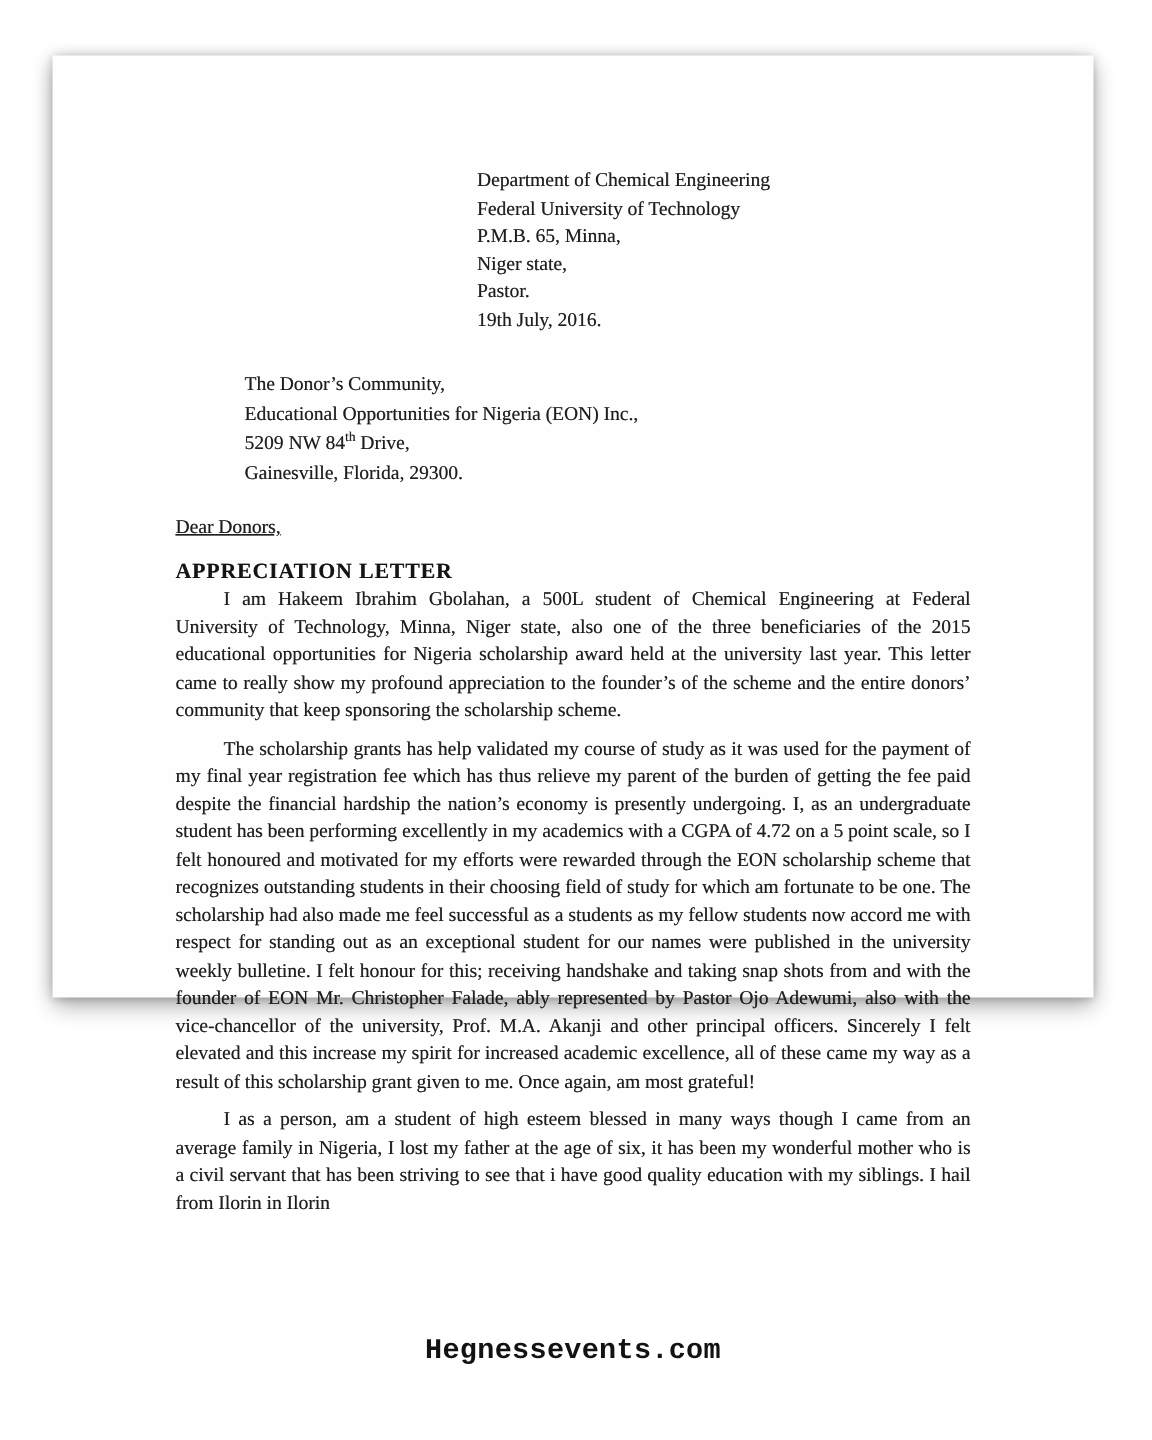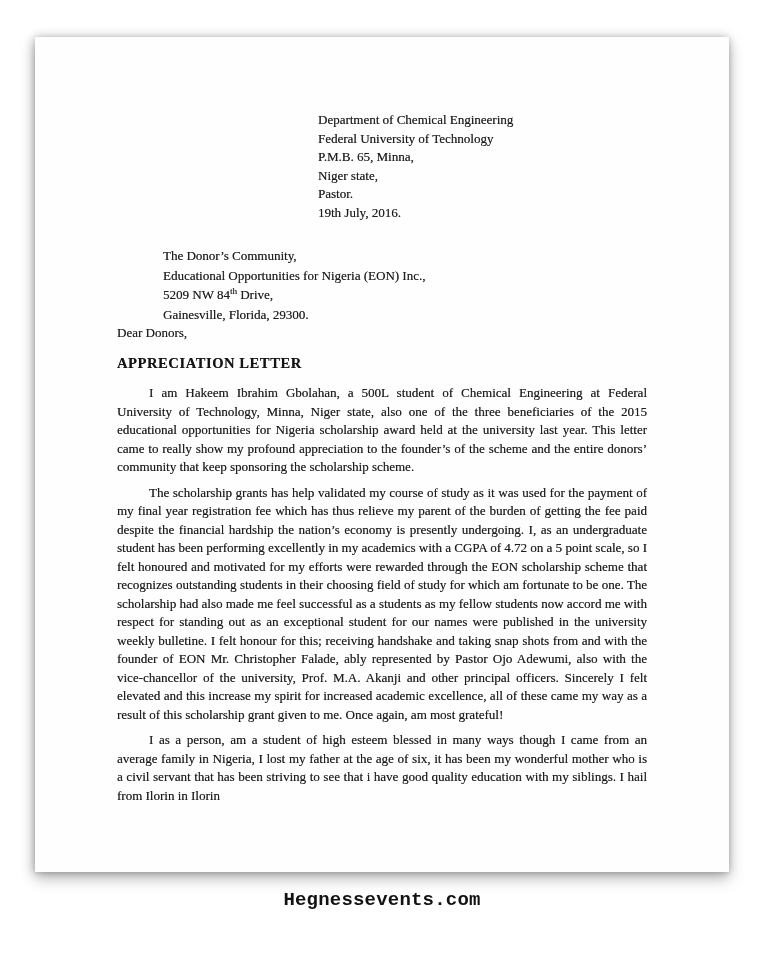--- a/index.html
+++ b/index.html
@@ -12,21 +12,21 @@
     width: 768px;
     height: 960px;
     background: #ffffff;
     overflow: hidden;
   }
   .paper {
     position: absolute;
     left: 35px;
     top: 37px;
     width: 694px;
-    height: 835px;
+    height: 628px;
     background: #fefefe;
     box-shadow: 0 6px 14px rgba(0,0,0,0.30),
                 0 1px 5px rgba(0,0,0,0.14),
                 0 -2px 10px rgba(0,0,0,0.07),
                 -3px 0 10px rgba(0,0,0,0.07);
   }
   .content {
     position: absolute;
     left: 82px;
     right: 82px;
@@ -39,36 +39,38 @@
   }
   .sender-block {
     margin-left: 201px;
   }
   .recipient-block {
     margin-top: 24px;
     line-height: 19.5px;
     margin-left: 46px;
   }
   .salutation {
+    margin-top: 18px;
+    text-decoration: underline;
   }
   .letter-title {
     margin-top: 11px;
     text-align: left;
     font-weight: 700;
     font-size: 14.5px;
     letter-spacing: 0.6px;
     color: #141414;
   }
   .para {
     margin: 7px 0 0 0;
     text-align: justify;
     text-indent: 32px;
   }
   .para.first {
-    margin-top: 12px;
+    margin-top: 0;
   }
   sup.ordinal {
     font-size: 9px;
     line-height: 0;
     vertical-align: super;
   }
   .footer-watermark {
     position: absolute;
     left: 0;
     right: 0;

